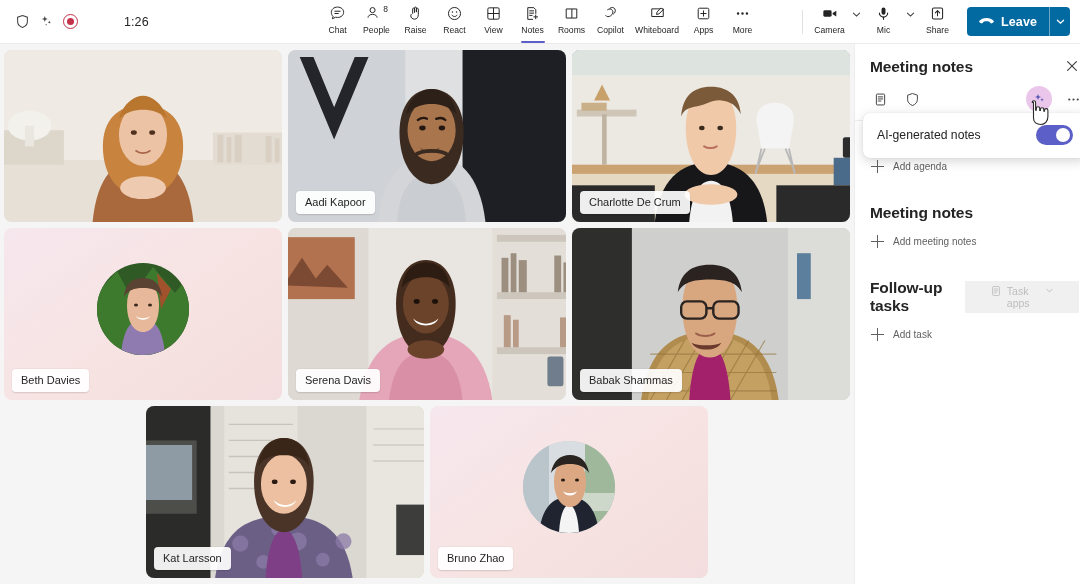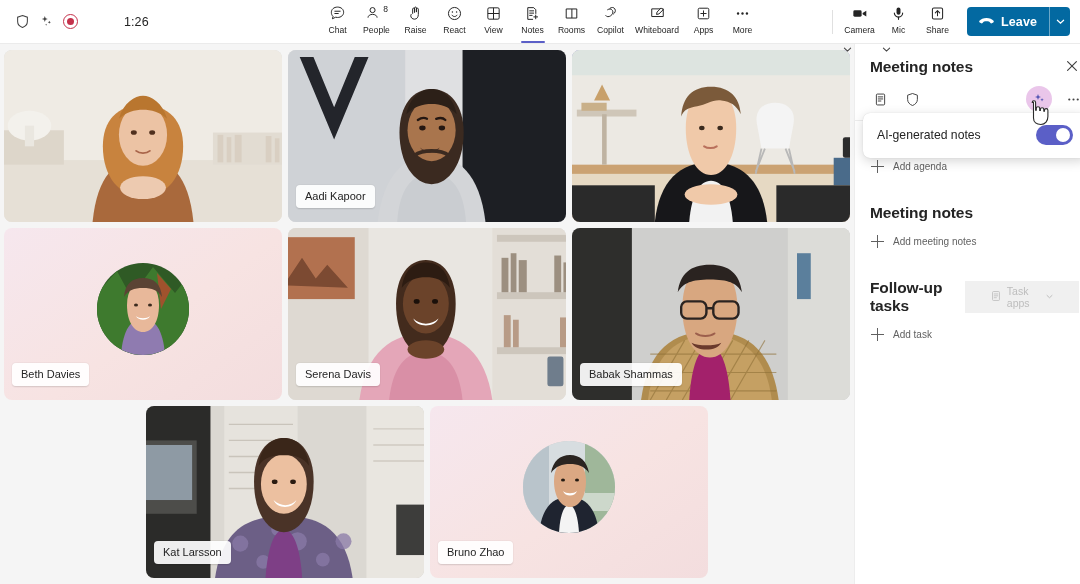--- a/index.html
+++ b/index.html
@@ -54,21 +54,21 @@
     width: 24px; height: 2px; background: #5b5fc7; border-radius: 2px;
   }
   .badge-count { font-size: 8.5px; color: #242424; margin-left: 1px; align-self: flex-start; }
 
   .tb-sep { width: 1px; height: 24px; background: #e0e0e0; align-self: center; margin: 0 7px; }
 
   .tb-right {
     position: absolute; right: 10px; top: 0; height: 100%;
     display: flex; align-items: center; gap: 0px;
   }
-  .dev-group { display: flex; align-items: flex-start; height: 44px; flex-direction: column; }
+  .dev-group { display: flex; align-items: flex-start; height: 44px; }
   .chev-btn {
     width: 15px; height: 44px; display: flex; align-items: flex-start;
     justify-content: center; padding-top: 9px; cursor: pointer; color: #424242;
   }
   .leave-btn {
     display: flex; align-items: center; margin-left: 10px;
     background: #0369a1; color: #fff; border-radius: 4px;
     height: 29px; cursor: pointer; overflow: hidden;
   }
   .leave-main { display: flex; align-items: center; gap: 6px; padding: 0 12px 0 11px; height: 100%; }
@@ -82,21 +82,21 @@
   .grid-rows { display: flex; flex-direction: column; gap: 6px; height: 100%; }
   .grid-row { display: flex; gap: 6px; justify-content: center; flex: 1; min-height: 0; }
 
   .tile {
     position: relative; border-radius: 8px; overflow: hidden;
     width: 278px; background: #ddd;
   }
   .tile.speaking { outline: 2px solid #5b5fc7; outline-offset: -2px; }
   .tile .scene { position: absolute; inset: 0; }
   .name-pill {
-    position: absolute; left: 8px; bottom: 14px;
+    position: absolute; left: 8px; bottom: 8px;
     background: rgba(255,255,255,.92); color: #242424;
     font-size: 11px; line-height: 1; padding: 6px 9px;
     border-radius: 4px; max-width: 88%; overflow: hidden;
     text-overflow: ellipsis; white-space: nowrap;
     box-shadow: 0 .5px 1.5px rgba(0,0,0,.14);
   }
   .avatar-tile { background: linear-gradient(145deg,#f6e7ee 0%,#f7e3e2 55%,#f3ddde 100%); }
   .avatar-circle {
     position: absolute; left: 50%; top: 47%;
     transform: translate(-50%,-50%);
@@ -136,21 +136,21 @@
     padding: 9px 0 9px 1px;
   }
   .plus { width: 13px; height: 13px; position: relative; flex: 0 0 13px; }
   .plus::before, .plus::after { content: ""; position: absolute; background: #616161; }
   .plus::before { left: 0; top: 6px; width: 13px; height: 1.2px; }
   .plus::after { top: 0; left: 6px; height: 13px; width: 1.2px; }
   .sec-head { font-size: 15.5px; font-weight: 700; color: #242424; letter-spacing: -.1px; }
   .sec-block { padding-top: 22px; }
   .sec-row { display: flex; align-items: center; justify-content: space-between; }
   .task-apps {
-    display: flex; align-items: center; gap: 5px;
+    display: flex; gap: 5px;
     background: #f0f0f0; color: #bdbdbd; border-radius: 0;
     padding: 4px 25px; font-size: 10.5px; cursor: pointer;
   }
 
   
   .flyout {
     position: absolute; left: 8px; top: 69px; width: 224px;
     background: #fff; border-radius: 7px;
     box-shadow: 0 3px 12px rgba(0,0,0,.17), 0 0 1px rgba(0,0,0,.18);
     padding: 12px 14px 13px 14px; z-index: 30;
@@ -455,20 +455,21 @@
                 <path d="M90 150c4-36 22-52 49-52s45 16 49 52z" fill="#17171a"></path>
                 <path d="M120 150c2-24 9-36 19-36s17 12 19 36z" fill="#f2f2f2"></path>
                 <path d="M117 68c0-22 10-34 22-34s22 12 22 34c0 25-10 41-22 41s-22-16-22-41z" fill="#f0c9a9"></path>
                 <path d="M113 58c1-17 10-26 26-26s25 9 26 24c-4-8-9-11-17-12-8-1-13 4-21 5-7 1-12 3-14 9z" fill="#7b5a3a"></path>
                 <ellipse cx="131" cy="68" rx="2.4" ry="1.9" fill="#3a2a1e"></ellipse>
                 <ellipse cx="147" cy="68" rx="2.4" ry="1.9" fill="#3a2a1e"></ellipse>
                 <path d="M133 84c3 2 8 2 11 0" stroke="#b9705c" stroke-width="1.8" fill="none" stroke-linecap="round"></path>
                 <ellipse cx="139" cy="126" rx="23" ry="9" fill="#f0c9a9"></ellipse>
               </svg>
             </div>
+            <div class="name-pill">Charlotte De Crum</div>
           </div>
         </div>
 
         <div class="grid-row">
 
           <div class="tile avatar-tile">
             <div class="avatar-circle">
               <svg width="92" height="92" viewBox="0 0 92 92">
                 <rect width="92" height="92" fill="#2f5a25"></rect>
                 <path d="M0 30 L20 8 L34 34 L56 4 L78 30 L92 12 V92 H0Z" fill="#3e7a2e"></path>

